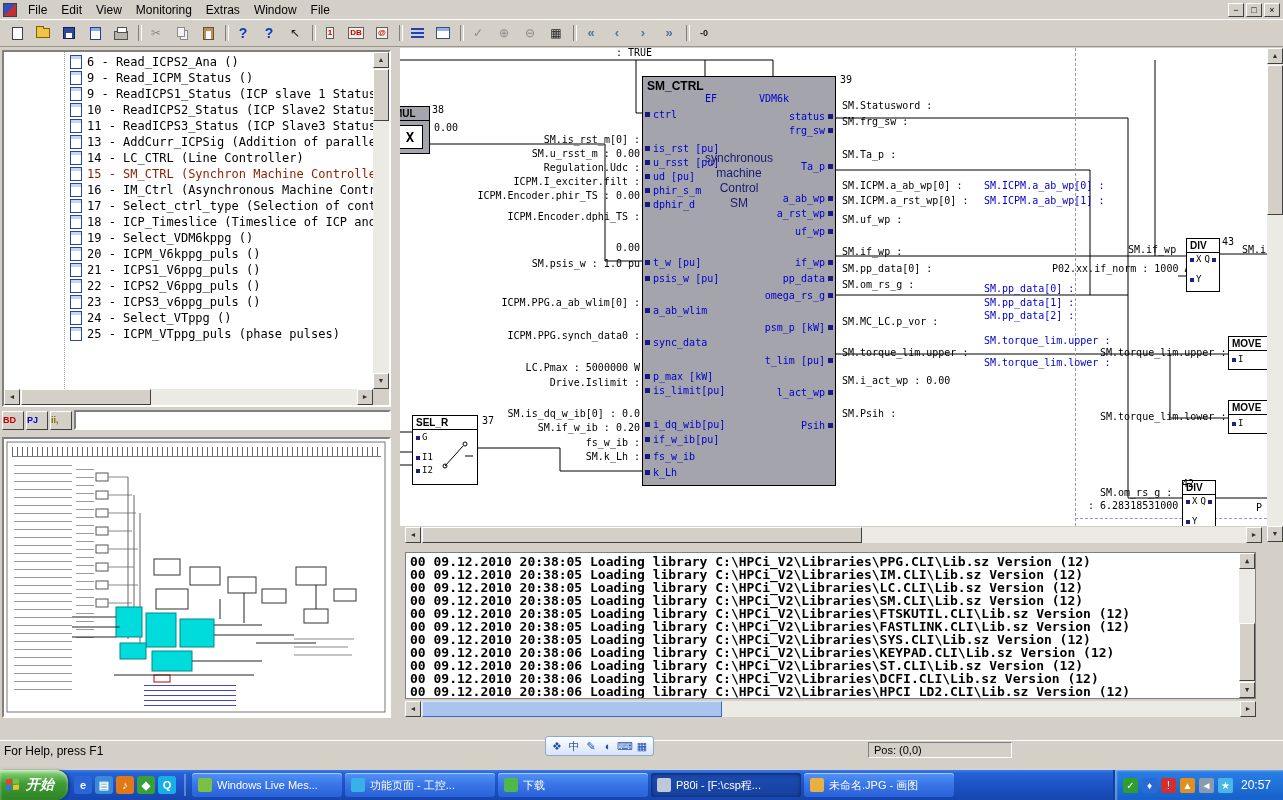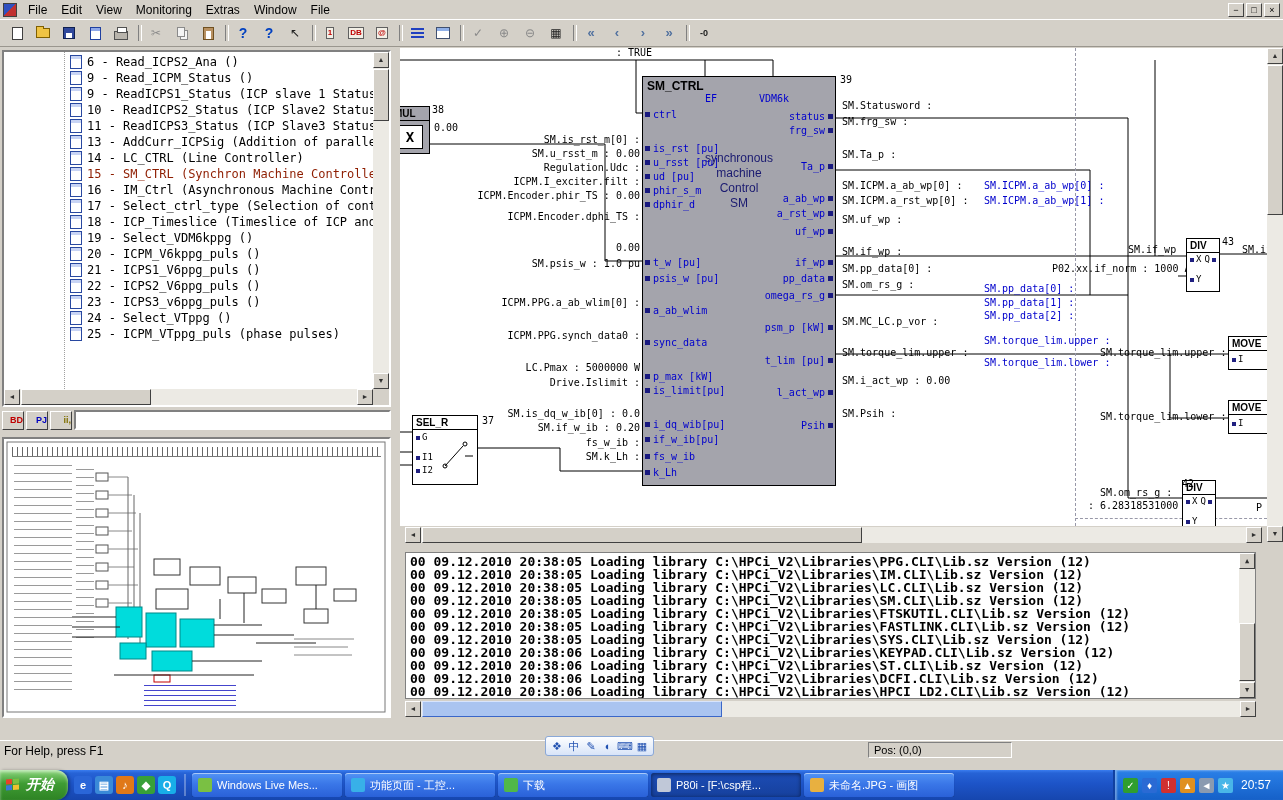--- a/index.html
+++ b/index.html
@@ -55,21 +55,21 @@
 .vs,.hs{position:absolute;background:#eceae4}
 .sbtn{position:absolute;width:16px;height:16px;background:#d4d0c8;border:1px solid;border-color:#fff #404040 #404040 #fff;font-size:7px;text-align:center;line-height:14px;color:#303030}
 .sthumb{position:absolute;background:#d4d0c8;border:1px solid;border-color:#fff #404040 #404040 #fff}
 .vs .sbtn,.vs .sthumb{left:0;width:16px}
 .hs .sbtn,.hs .sthumb{top:0;height:16px}
 .sthumb.blue{background:#aac4f0;border-color:#d8e4fc #3a66c8 #3a66c8 #d8e4fc}
 .sb-corner{position:absolute;right:0;bottom:0;width:16px;height:16px;background:#d4d0c8}
 
 
 .tool-row{position:absolute;left:2px;top:409px;width:389px;height:22px;display:flex;align-items:center;gap:2px}
-.mini-btn{width:22px;height:19px;border:1px solid;border-color:#fff #404040 #404040 #fff;background:#d4d0c8;font-size:9px;font-weight:bold;text-align:right;line-height:17px}
+.mini-btn{width:22px;height:19px;border:1px solid;border-color:#fff #404040 #404040 #fff;background:#d4d0c8;font-size:9px;font-weight:bold;text-align:left;line-height:17px}
 .tool-input{flex:1;height:20px;border:2px solid;border-color:#808080 #fff #fff #808080;background:#fff;font-size:11px;padding:0 3px}
 
 
 .overview{position:absolute;left:2px;top:437px;width:389px;height:281px;overflow:hidden}
 .overview>div,.overview>svg{position:absolute}
 .ov-top{left:8px;top:8px;right:8px;height:10px;background:repeating-linear-gradient(to right,#666 0 1px,transparent 1px 5px);border-bottom:1px solid #777}
 .ov-col1{left:10px;top:26px;width:58px;height:230px;background:repeating-linear-gradient(to bottom,#9a9a9a 0 1px,transparent 1px 8px)}
 .ov-col2{left:72px;top:30px;width:18px;height:170px;background:repeating-linear-gradient(to bottom,#9a9a9a 0 1px,transparent 1px 8px)}
 .ov-blue{left:140px;top:246px;width:92px;height:24px;background:repeating-linear-gradient(to bottom,#4444cc 0 1px,transparent 1px 5px)}
 

